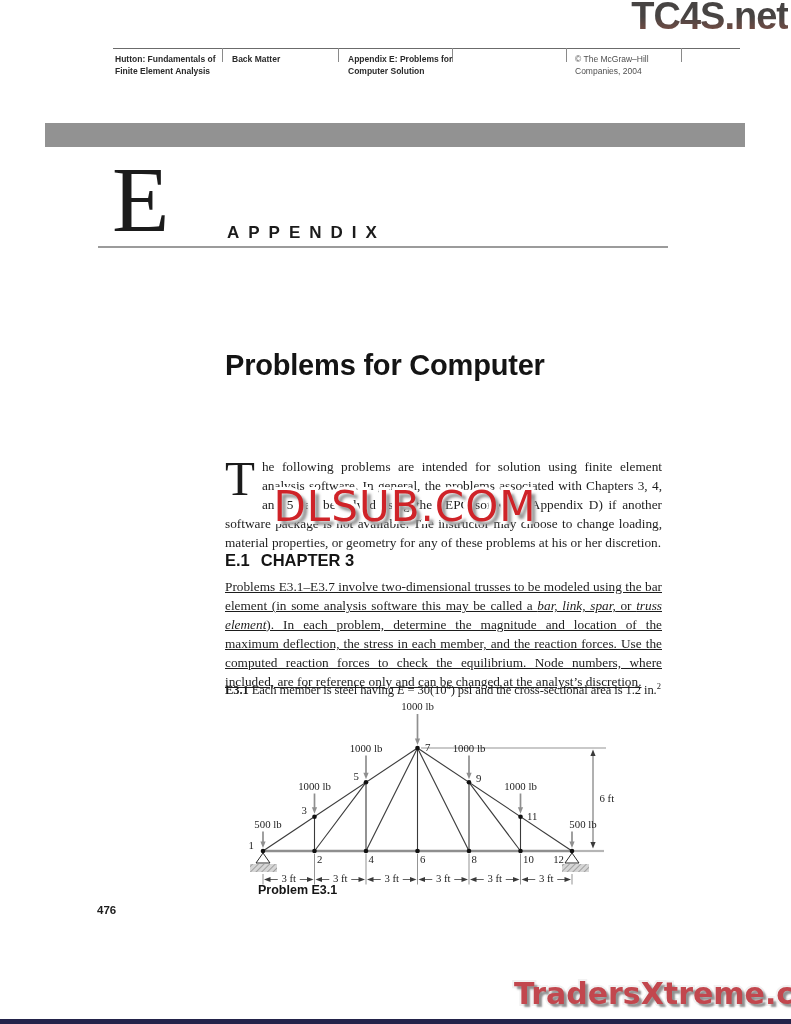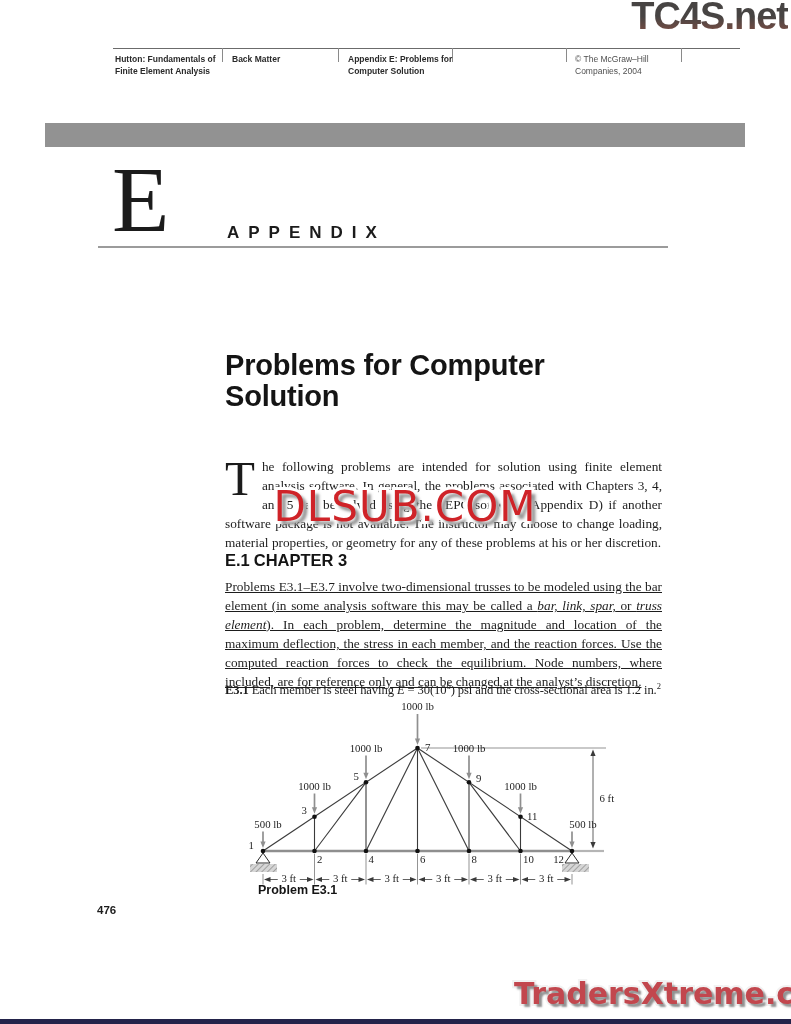--- a/index.html
+++ b/index.html
@@ -69,21 +69,21 @@
     text-align:justify;color:#1d1d1d;
   }
   .dropcap{
     float:left;font-family:"Liberation Serif",serif;font-size:49px;
     line-height:38px;padding:3px 7px 0 0;color:#1b1b1b;
   }
   .sec-head{
     left:225px;top:551px;font-family:"Liberation Sans",sans-serif;
     font-weight:700;font-size:16.5px;color:#141414;
   }
-  .sec-head .num{margin-right:4px;}
+  .sec-head .num{margin-right:11px;}
   .sec-body{
     left:225px;top:577px;width:437px;font-size:13.3px;line-height:19px;
     text-align:justify;color:#1d1d1d;text-decoration:underline;
   }
   .problem-line{
     left:225px;top:681px;width:460px;font-size:12.6px;color:#1d1d1d;
     white-space:nowrap;letter-spacing:-0.1px;
   }
   .problem-line .plabel{font-weight:700;margin-right:3px;}
   .problem-line sup{font-size:8.5px;}
@@ -127,21 +127,20 @@
   <div>Companies, 2004</div>
 </div>
 
 <div class="abs gray-bar"></div>
 <div class="abs big-letter">E</div>
 <div class="abs appendix-word">APPENDIX</div>
 <div class="abs appendix-rule"></div>
 
 <div class="abs page-title">
   <div>Problems for Computer</div>
-  <div>Solution</div>
 </div>
 
 <div class="abs intro">
   <span class="dropcap">T</span><span>he following problems are intended for solution using finite element analysis software. In general, the problems associated with Chapters 3, 4, and 5 can be solved using the FEPC software (Appendix D) if another software package is not available. The instructor may choose to change loading, material properties, or geometry for any of these problems at his or her discretion.</span>
 </div>
 
 <div class="abs wm-mid">DLSUB.COM</div>
 
 <div class="abs sec-head">
   <span class="num">E.1</span><span>CHAPTER 3</span>

